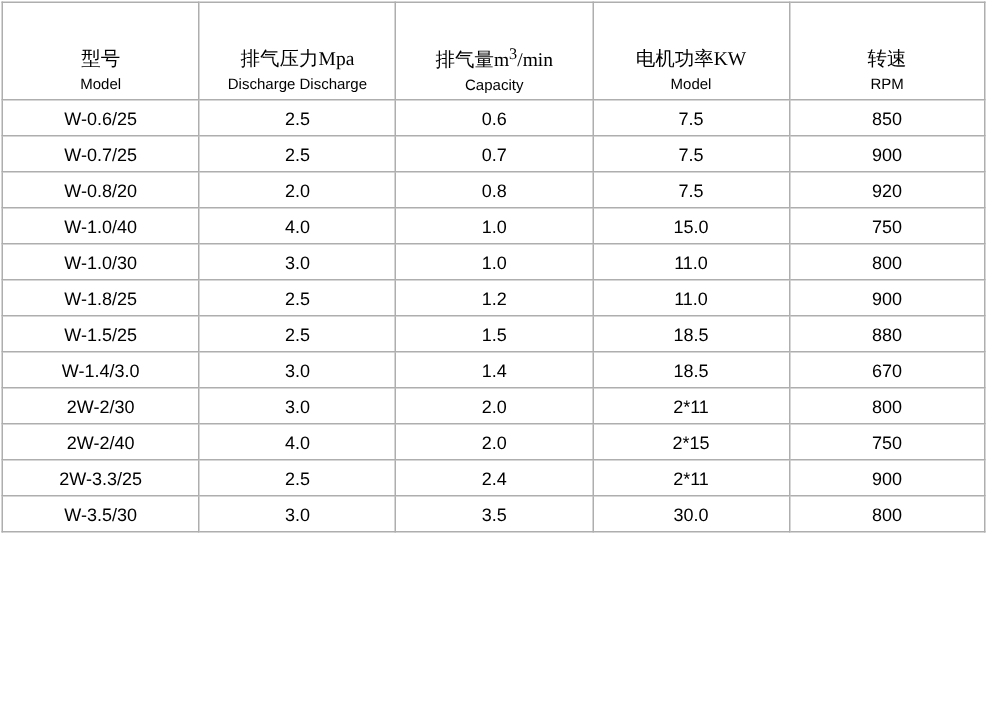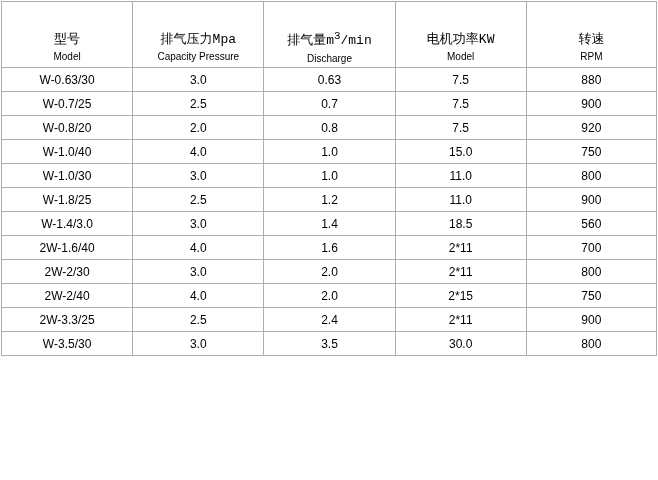--- a/index.html
+++ b/index.html
@@ -30,21 +30,21 @@
     color: #000;
   }
   .spec-table thead th {
     height: 46px;
     padding: 2px 2px;
     line-height: 1.35;
   }
   .hdr-cn {
     display: block;
     font-size: 13px;
-    font-family: Liberation Mono, monospace;
+    font-family: Liberation Serif, serif;
     margin-top: 25px;
   }
   .hdr-en {
     display: block;
     font-size: 10px;
     margin-top: 2px;
   }
   .spec-table tbody td {
     height: 23px;
     padding: 0;
@@ -68,43 +68,43 @@
     <col class="c-rpm">
   </colgroup>
   <thead>
     <tr>
       <th>
         <span class="hdr-cn">型号</span>
         <span class="hdr-en">Model</span>
       </th>
       <th>
         <span class="hdr-cn">排气压力Mpa</span>
-        <span class="hdr-en">Capacity Pressure</span>
+        <span class="hdr-en">Discharge Discharge</span>
       </th>
       <th>
         <span class="hdr-cn"><span>排气量m</span><sup>3</sup><span>/min</span></span>
-        <span class="hdr-en">Discharge</span>
+        <span class="hdr-en">Capacity</span>
       </th>
       <th>
         <span class="hdr-cn">电机功率KW</span>
         <span class="hdr-en">Model</span>
       </th>
       <th>
         <span class="hdr-cn">转速</span>
         <span class="hdr-en">RPM</span>
       </th>
     </tr>
   </thead>
   <tbody id="table-body">
       <tr>
-        <td>W-0.63/30</td>
-        <td>3.0</td>
-        <td>0.63</td>
+        <td>W-0.6/25</td>
+        <td>2.5</td>
+        <td>0.6</td>
         <td>7.5</td>
-        <td>880</td>
+        <td>850</td>
       </tr>
       <tr>
         <td>W-0.7/25</td>
         <td>2.5</td>
         <td>0.7</td>
         <td>7.5</td>
         <td>900</td>
       </tr>
       <tr>
         <td>W-0.8/20</td>
@@ -128,32 +128,32 @@
         <td>800</td>
       </tr>
       <tr>
         <td>W-1.8/25</td>
         <td>2.5</td>
         <td>1.2</td>
         <td>11.0</td>
         <td>900</td>
       </tr>
       <tr>
+        <td>W-1.5/25</td>
+        <td>2.5</td>
+        <td>1.5</td>
+        <td>18.5</td>
+        <td>880</td>
+      </tr>
+      <tr>
         <td>W-1.4/3.0</td>
         <td>3.0</td>
         <td>1.4</td>
         <td>18.5</td>
-        <td>560</td>
-      </tr>
-      <tr>
-        <td>2W-1.6/40</td>
-        <td>4.0</td>
-        <td>1.6</td>
-        <td>2*11</td>
-        <td>700</td>
+        <td>670</td>
       </tr>
       <tr>
         <td>2W-2/30</td>
         <td>3.0</td>
         <td>2.0</td>
         <td>2*11</td>
         <td>800</td>
       </tr>
       <tr>
         <td>2W-2/40</td>

